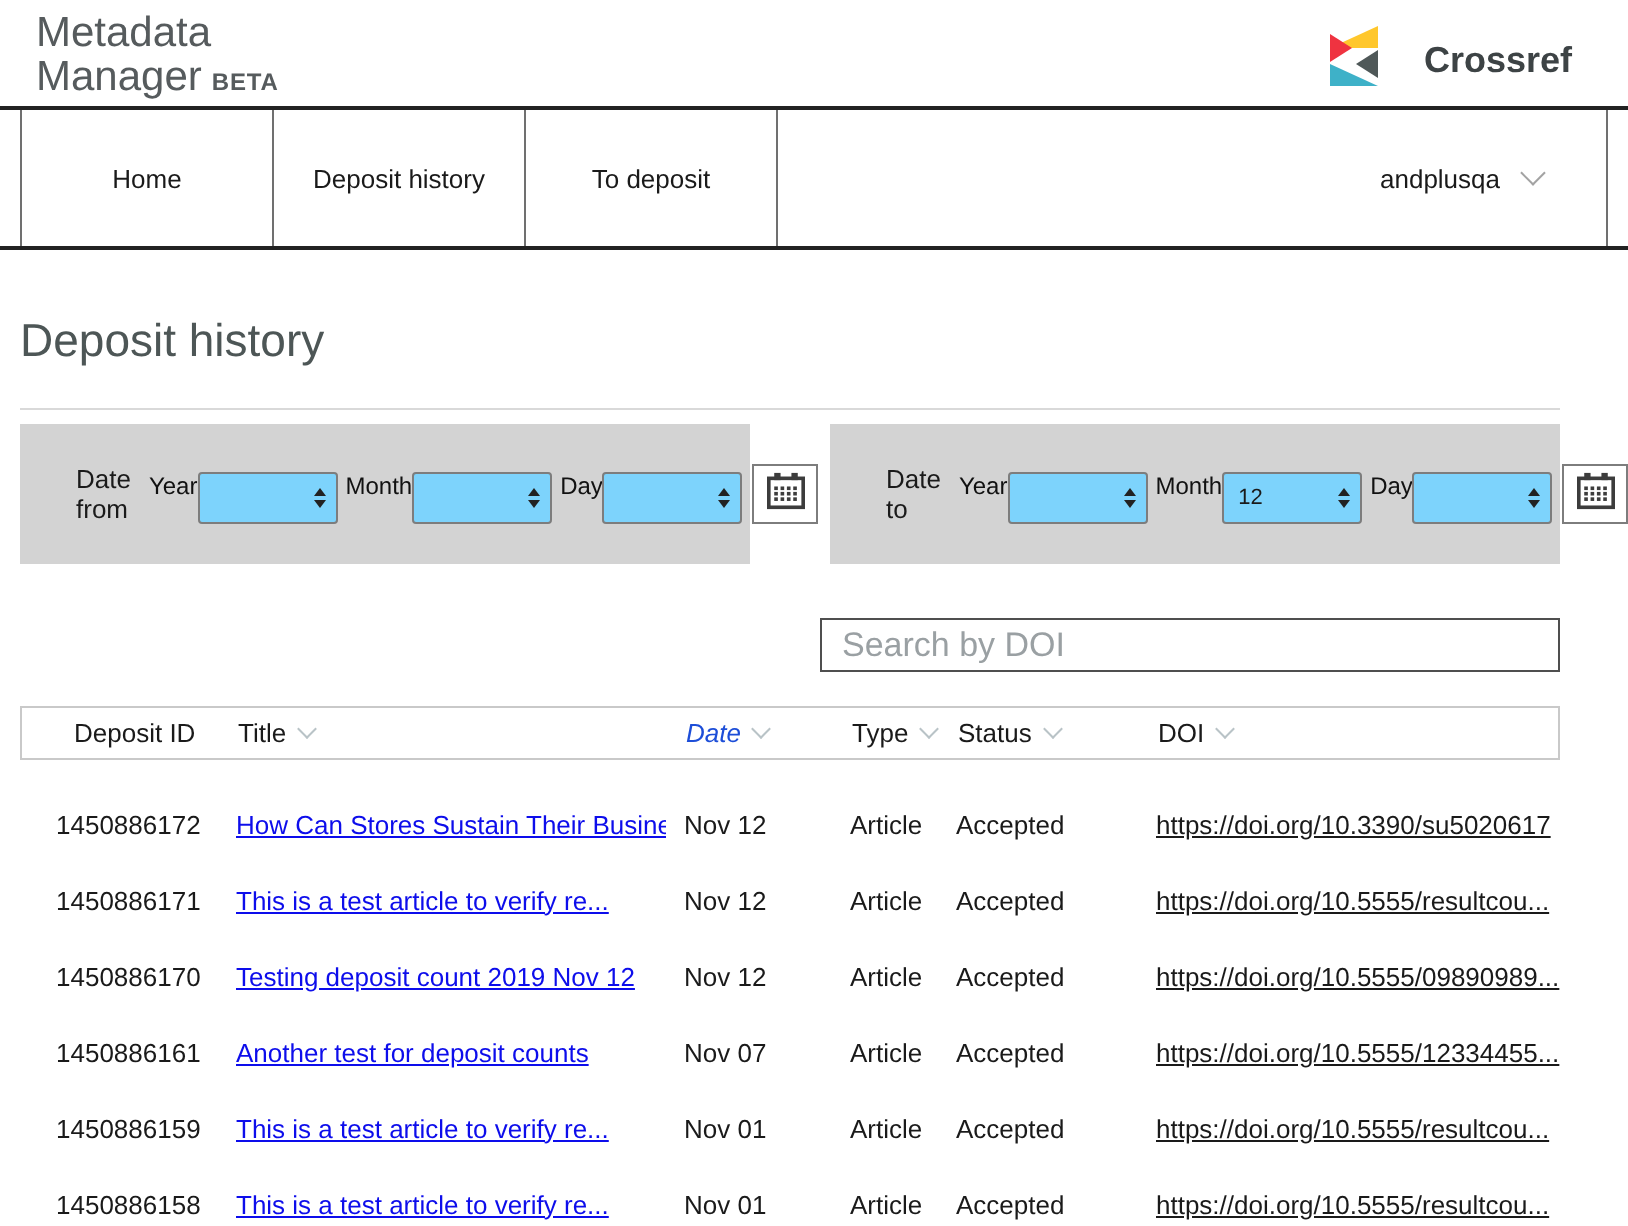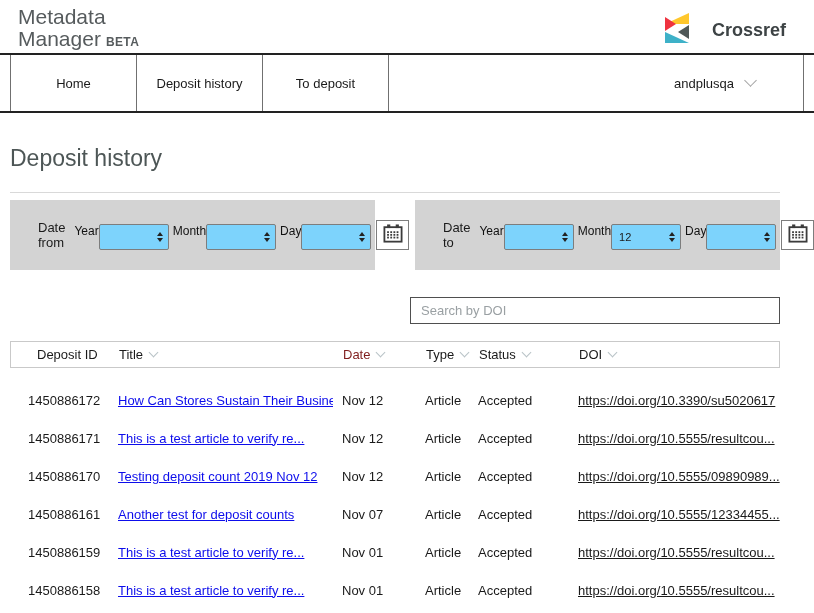--- a/index.html
+++ b/index.html
@@ -14,32 +14,32 @@
     height:53px; display:flex; justify-content:space-between;
     align-items:flex-start; padding:6px 28px 0 18px;
   }
   .apptitle { font-size:21px; line-height:1.04; color:#565b5d; }
   .apptitle .line2 { display:flex; align-items:baseline; gap:5px; }
   .beta { font-size:12px; font-weight:bold; letter-spacing:.4px; }
   .brand { display:flex; align-items:center; gap:20px; margin-top:5px; }
   .brand-name { font-size:18px; font-weight:bold; color:#3d4345; }
   
   nav {
-    height:60px; border-top:2px solid #222; border-bottom:2px solid #222;
+    height:72px; border-top:2px solid #222; border-bottom:2px solid #222;
     display:flex; padding:0 10px;text-align:center;
   }
   .nav-cell {
     width:126px; border-left:1px solid #707070;
     display:flex; align-items:center; justify-content:center;
     font-size:13px; cursor:pointer;
   }
   .nav-user {
     flex:1; border-left:1px solid #707070; border-right:1px solid #707070;
     display:flex; align-items:center; justify-content:flex-end;
-    padding-right:48px; gap:12px; font-size:13px; cursor:pointer;
+    padding-right:32px; gap:12px; font-size:13px; cursor:pointer;
   }
   .uchev {
     width:9px; height:9px; border-left:1.5px solid #a3a3a3; border-bottom:1.5px solid #a3a3a3;
     transform:rotate(-45deg); margin-top:-5px; display:inline-block;
   }
   
   .wrap { margin-left:10px; width:770px; }
   h1 { font-size:23px; font-weight:400; color:#4d5656; margin:32px 0 20px 0; }
   .titlerule { border:none; border-top:1px solid #d9d9d9; margin:0; }
   
@@ -63,31 +63,31 @@
   .spin .dn { width:0; height:0; border-left:3.5px solid transparent; border-right:3.5px solid transparent; border-top:4px solid #222; }
   .calbtn {
     width:33px; height:30px; border:1.5px solid #7d7d7d; background:#fff;
     display:flex; align-items:center; justify-content:center; margin-left:3px;
     padding:0; cursor:pointer;
   }
   
   .search-row { display:flex; justify-content:flex-end; margin-top:27px; }
   .search {
     width:370px; height:27px; border:1.5px solid #4f4f4f; border-radius:0;
-    font-size:13px; padding:0 10px; font-family:"Liberation Sans", sans-serif;
+    font-size:17px; padding:0 10px; font-family:"Liberation Sans", sans-serif;
   }
   .search::placeholder { color:#9aa0a3; }
   
   .grid6 { display:grid; grid-template-columns:90px 224px 83px 53px 100px 1fr; align-items:center; padding-left:18px; }
   .thead {
     margin-top:17px; border:1px solid #c9c9c9; height:27px; font-size:13px;
   }
   .hid { padding-left:8px; }
   .hcol { display:flex; align-items:center; gap:7px; cursor:pointer; }
-  .hcol.active .hlabel { color:#7f1d1d; }
+  .hcol.active .hlabel { color:#1d4ed8;font-style:italic; }
   .chev {
     width:7px; height:7px; border-left:1.5px solid #b9c3c7; border-bottom:1.5px solid #b9c3c7;
     transform:rotate(-45deg); display:inline-block; margin-top:-4px;
   }
   .tbody { margin-top:13px; }
   .trow { height:38px; font-size:13px; }
   .title-link { color:#0d0deb; text-decoration:underline; white-space:nowrap; overflow:hidden; max-width:215px; }
   .doi-link { color:#1a1a1a; text-decoration:underline; white-space:nowrap; }
 </style>
 </head>

